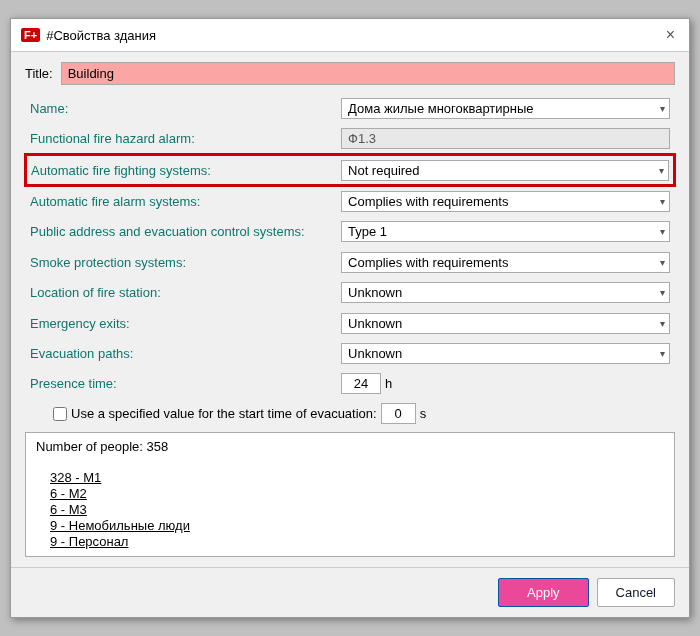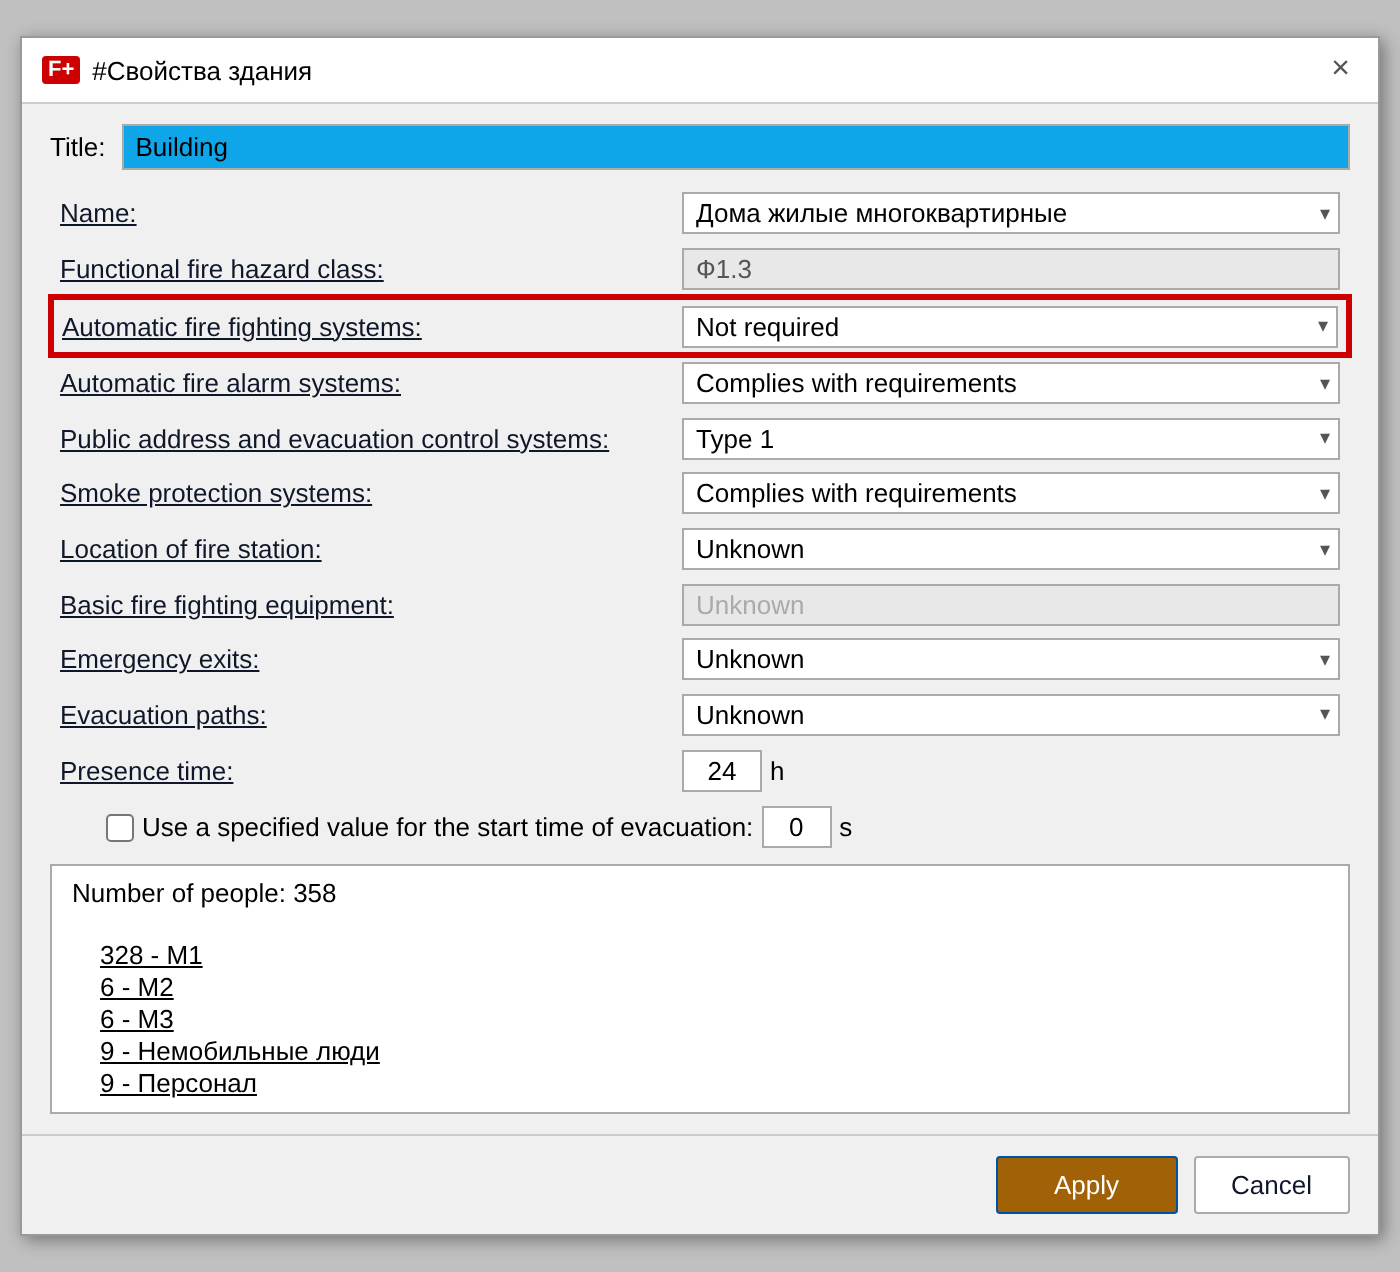--- a/index.html
+++ b/index.html
@@ -71,38 +71,37 @@
     .title-label {
       font-size: 13px;
       margin-right: 8px;
       white-space: nowrap;
     }
     .title-input {
       flex: 1;
       border: 1px solid #aaa;
       padding: 3px 6px;
       font-size: 13px;
-      background: #0ea5e9;
+      background: #fca5a5;
       outline: none;
     }
     .properties-table {
       width: 100%;
       border-collapse: collapse;
       flex: 1;
     }
     .properties-table tr td {
       padding: 3px 4px;
       vertical-align: middle;
       border: none;
     }
     .properties-table tr td:first-child {
       width: 48%;
-      color: #0f172a;
+      color: #0f766e;
       padding-right: 8px;
-      text-decoration: underline;
     }
     .properties-table tr td:last-child {
       width: 52%;
     }
     .select-wrapper {
       display: flex;
       align-items: center;
       background: #fff;
       border: 1px solid #aaa;
       position: relative;
@@ -187,21 +186,21 @@
     }
     .footer {
       display: flex;
       justify-content: flex-end;
       padding: 10px 14px;
       gap: 8px;
       border-top: 1px solid #ccc;
       background: #f0f0f0;
     }
     .btn-apply {
-      background: #a16207;
+      background: #ec4899;
       color: #fff;
       border: 1px solid #0052a3;
       padding: 6px 28px;
       font-size: 13px;
       cursor: pointer;
       border-radius: 2px;
     }
     .btn-cancel {
       background: #fff;
       color: #0f172a;
@@ -244,21 +243,21 @@
             <div class="select-wrapper">
               <select>
                 <option>Дома жилые многоквартирные</option>
               </select>
               <span class="select-arrow">▾</span>
             </div>
           </td>
         </tr>
 
         <tr>
-          <td>Functional fire hazard class:</td>
+          <td>Functional fire hazard alarm:</td>
           <td>
             <div class="readonly-field">Ф1.3</div>
           </td>
         </tr>
 
         <tr style="outline: 2px solid #cc0000;">
           <td style="border: 2px solid #cc0000; border-right: none; padding: 2px 4px;">Automatic fire fighting systems:</td>
           <td style="border: 2px solid #cc0000; border-left: none; padding: 2px 4px;">
             <div class="select-wrapper">
               <select>
@@ -310,26 +309,20 @@
           <td>
             <div class="select-wrapper">
               <select>
                 <option>Unknown</option>
               </select>
               <span class="select-arrow">▾</span>
             </div>
           </td>
         </tr>
 
-        <tr>
-          <td>Basic fire fighting equipment:</td>
-          <td>
-            <div class="readonly-field unknown-gray">Unknown</div>
-          </td>
-        </tr>
 
         <tr>
           <td>Emergency exits:</td>
           <td>
             <div class="select-wrapper">
               <select>
                 <option>Unknown</option>
               </select>
               <span class="select-arrow">▾</span>
             </div>

